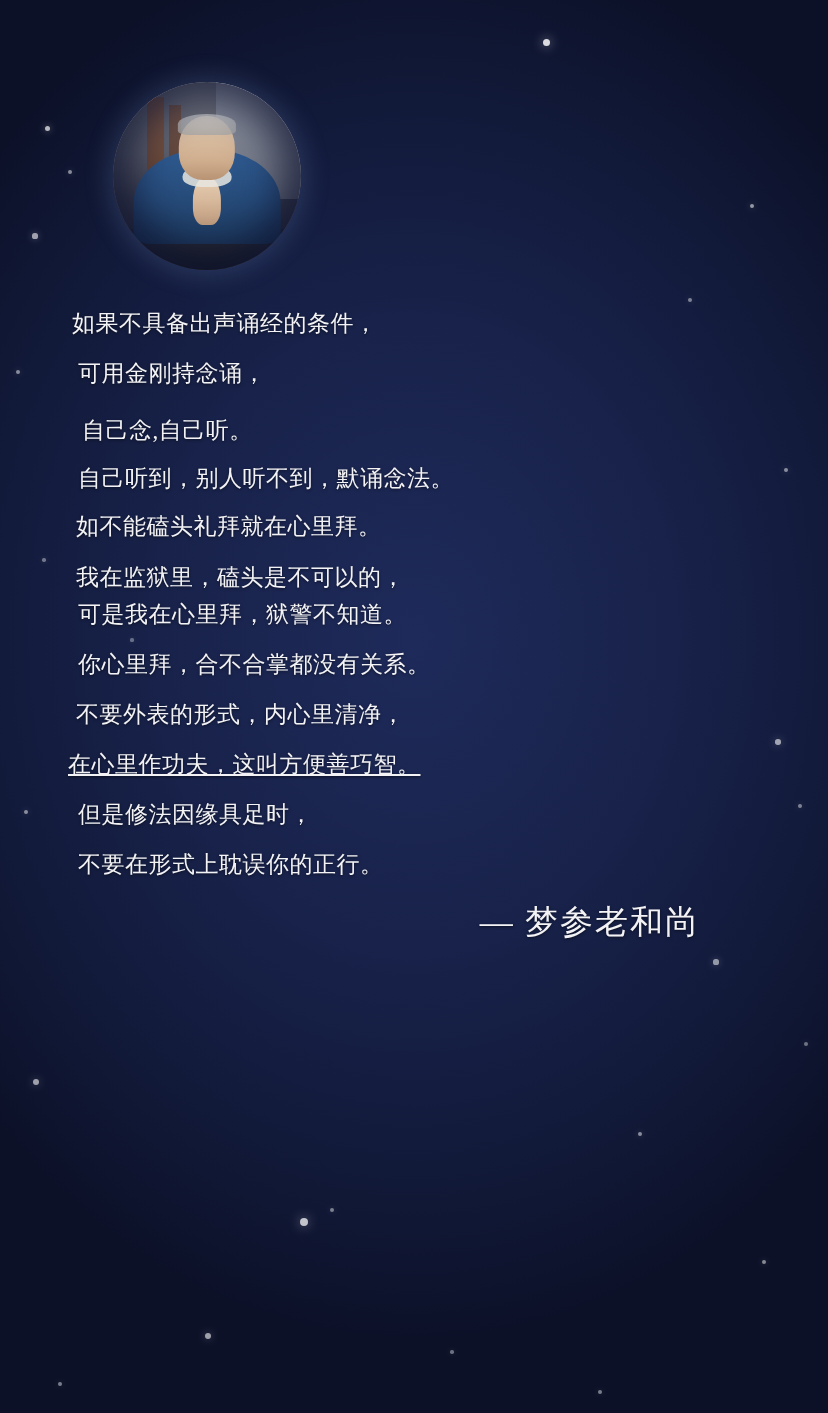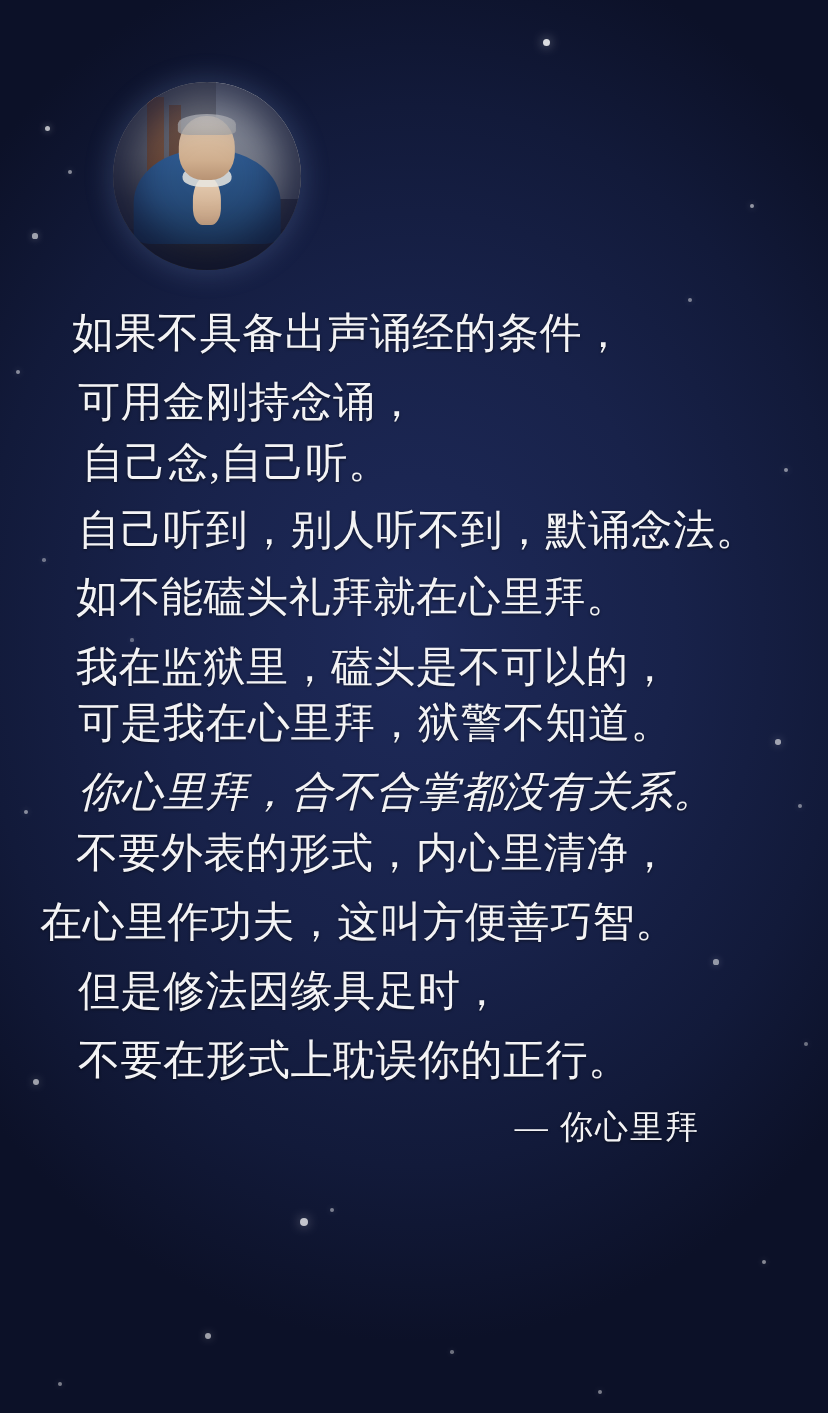--- a/index.html
+++ b/index.html
@@ -150,39 +150,39 @@
 
   
   #poem {
     position: absolute;
     left: 0;
     top: 312px;
     width: 828px;
   }
   .line {
     color: #f3f3f5;
-    font-size: 42px;
+    font-size: 23px;
     line-height: 1.0;
     letter-spacing: 0.5px;
     padding: 0 0 0 0;
     text-shadow: 0 1px 3px rgba(0,0,0,0.55);
     white-space: nowrap;
   }
   .line.l0 { margin-left: 72px; margin-bottom: 27px; }
-  .line.l1 { margin-left: 78px; margin-bottom: 19px; }
+  .line.l1 { margin-left: 78px; margin-bottom: 34px; }
   .line.l2 { margin-left: 82px; margin-bottom: 25px; }
   .line.l3 { margin-left: 74px; margin-bottom: 25px; }
   .line.l4 { margin-left: 78px; margin-bottom: 25px; }
   .line.l5 { margin-left: 74px; margin-bottom: 28px; }
   .line.l6 { margin-left: 76px; margin-bottom: 28px; }
   .line.l7 { margin-left: 76px; margin-bottom: 14px; }
   .line.l8 { margin-left: 78px; margin-bottom: 27px; }
-  .line.l9 { margin-left: 78px; margin-bottom: 19px; font-style: italic; }
+  .line.l9 { margin-left: 78px; margin-bottom: 27px; }
   .line.l10 { margin-left: 76px; margin-bottom: 27px; }
-  .line.l11 { margin-left: 40px; margin-bottom: 27px; }
+  .line.l11 { margin-left: 68px; margin-bottom: 27px; text-decoration: underline; }
   .line.l12 { margin-left: 78px; margin-bottom: 27px; }
   .line.l13 { margin-left: 78px; margin-bottom: 24px; }
 
   #attribution {
     margin-top: 16px;
     text-align: right;
     padding-right: 128px;
     color: #f3f3f5;
     font-size: 33px;
     letter-spacing: 2px;
@@ -243,16 +243,16 @@
     <div class="line l2">自己念,自己听。</div>
     <div class="line l4">自己听到，别人听不到，默诵念法。</div>
     <div class="line l6">如不能磕头礼拜就在心里拜。</div>
     <div class="line l7">我在监狱里，磕头是不可以的，</div>
     <div class="line l8">可是我在心里拜，狱警不知道。</div>
     <div class="line l9">你心里拜，合不合掌都没有关系。</div>
     <div class="line l10">不要外表的形式，内心里清净，</div>
     <div class="line l11">在心里作功夫，这叫方便善巧智。</div>
     <div class="line l12">但是修法因缘具足时，</div>
     <div class="line l13">不要在形式上耽误你的正行。</div>
-    <div id="attribution">— 你心里拜</div>
+    <div id="attribution">— 梦参老和尚</div>
   </div>
 
 </div>
 
 </body></html>

